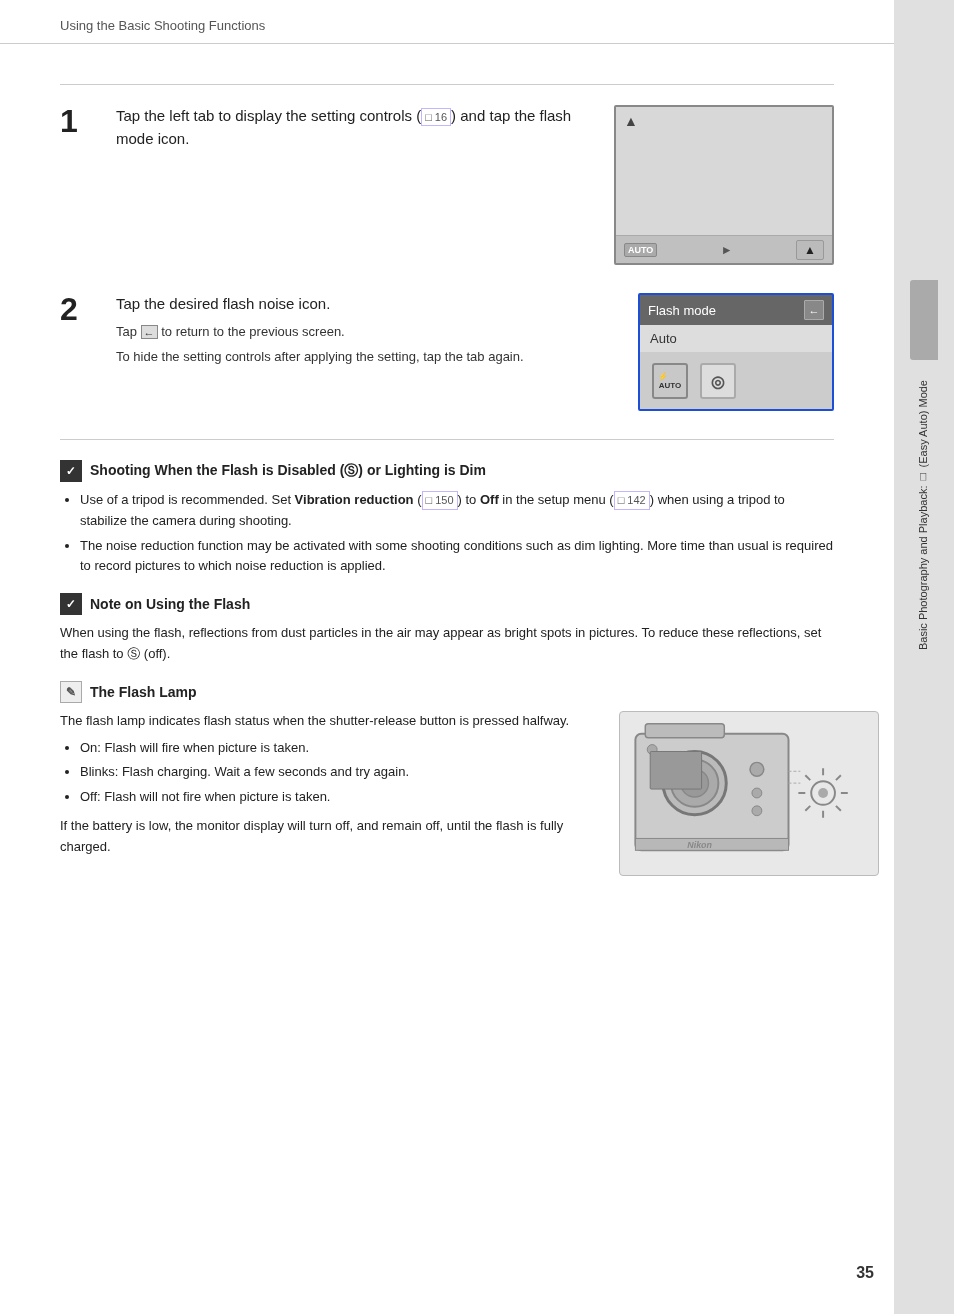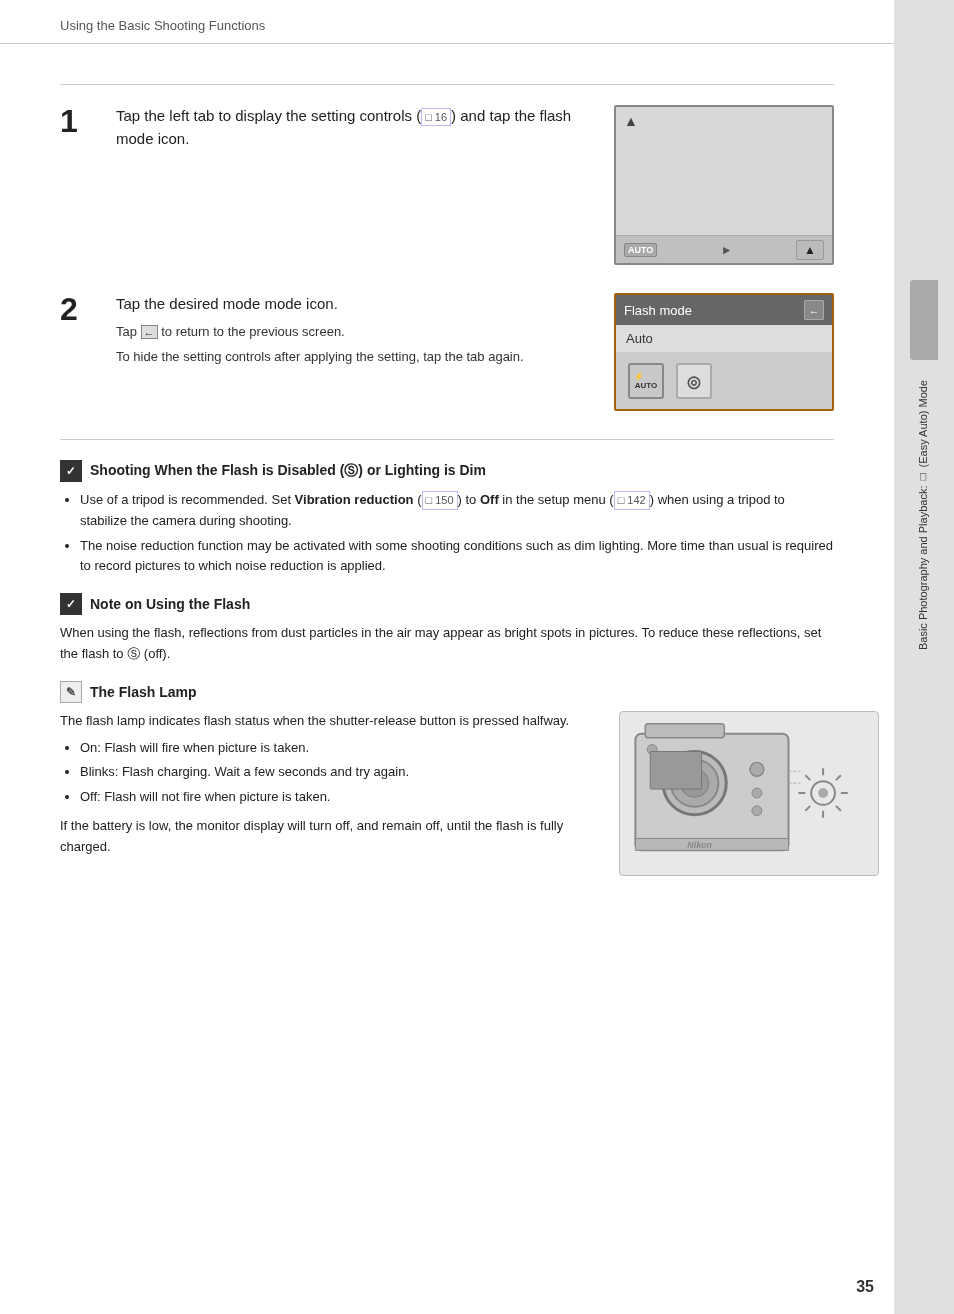--- a/index.html
+++ b/index.html
@@ -125,22 +125,22 @@
       border: 1px solid #999;
       display: flex;
       align-items: center;
       justify-content: center;
       font-size: 12px;
       border-radius: 2px;
     }
 
     
     .flash-mode-panel {
-      width: 220px;
-      border: 2px solid #a16207;
+      width: 196px;
+      border: 2px solid #1d4ed8;
       background: #eee;
       border-radius: 2px;
       position: relative;
     }
 
     .flash-mode-header {
       background: #666;
       color: #fff;
       font-size: 13px;
       text-align: center;
@@ -309,21 +309,21 @@
       font-size: 11px;
       color: #333;
       margin-top: 20px;
       text-align: center;
       line-height: 1.4;
     }
 
     
     .page-number {
       position: absolute;
-      bottom: 18px;
+      bottom: 32px;
       right: 80px;
       font-size: 16px;
       font-weight: bold;
       color: #333;
     }
 
     
     strong { font-weight: bold; }
 
     .ref-box {
@@ -377,21 +377,21 @@
           <div class="arrow-right">►</div>
           <div class="arrow-up">▲</div>
         </div>
       </div>
     </div>
   </div>
 
   <div class="step-row">
     <div class="step-number">2</div>
     <div class="step-text">
-      <p>Tap the desired mode mode icon.</p>
+      <p>Tap the desired flash noise icon.</p>
       <p class="sub-text">
         Tap <span style="border:1px solid #888; padding:0 2px; font-size:11px; background:#ddd;">←</span> to return to the previous screen.
       </p>
       <p class="sub-text">
         To hide the setting controls after applying the setting, tap the tab again.
       </p>
     </div>
     <div class="step-image step2-image-wrapper">
       <div class="flash-mode-panel">
         <div class="flash-mode-header">

